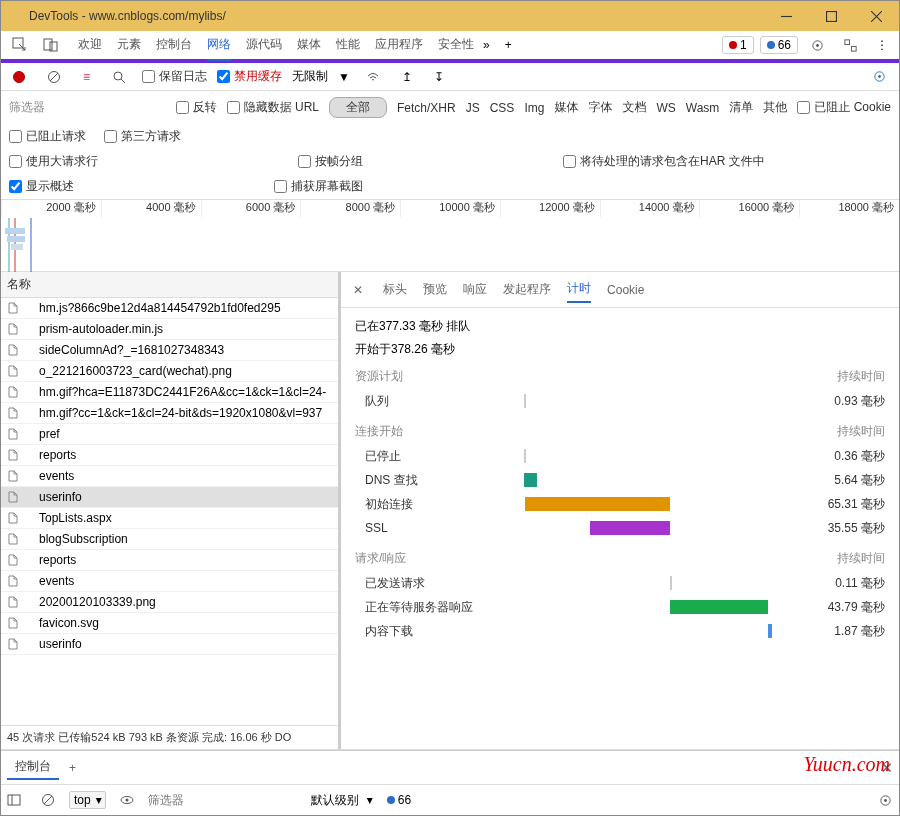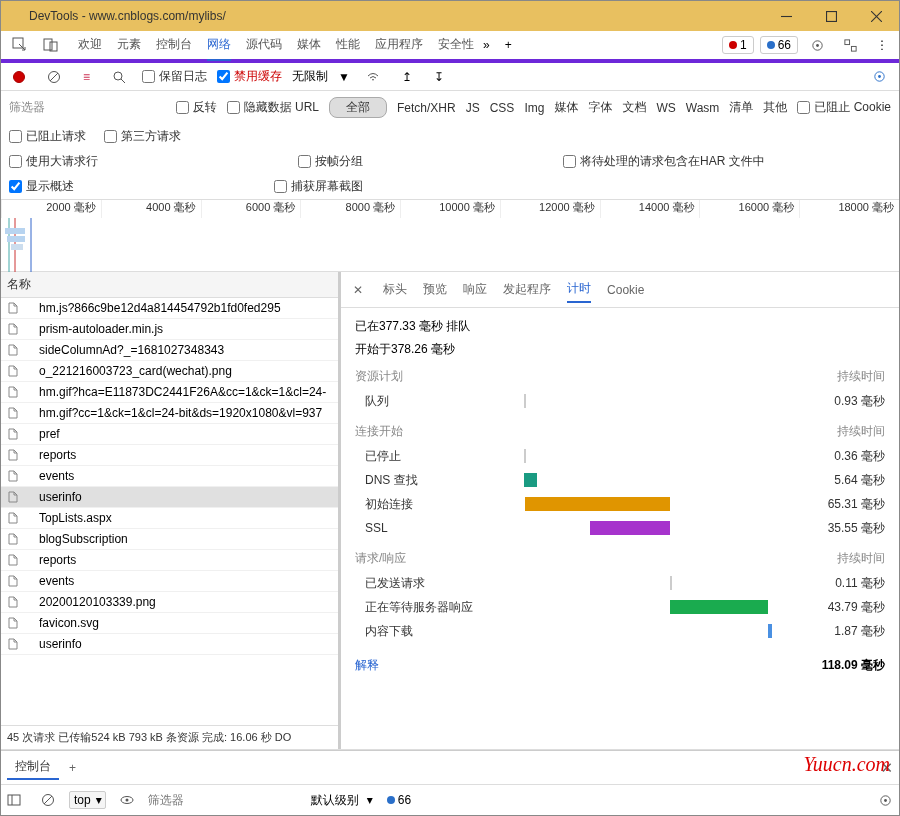--- a/index.html
+++ b/index.html
@@ -453,24 +453,20 @@
           </div>
           <div class="val">43.79 毫秒</div>
         </div>
       <div id="trow-download" class="trow">
           <div class="lbl">内容下载</div>
           <div class="bararea">
             <div class="bar" style="left:283px;width:4px;background:#4a90e2"></div>
           </div>
           <div class="val">1.87 毫秒</div>
         </div>
-      <div class="totalrow">
-        <span class="lnk">解释</span>
-        <span class="tot">118.09 毫秒</span>
-      </div>
     </div>
   </div>
 </div>
 
 <div class="drawer">
   <div class="drawtabs">
     <span class="dtab">控制台</span>
     <span class="plus">+</span>
     <span class="dclose">✕</span>
   </div>

